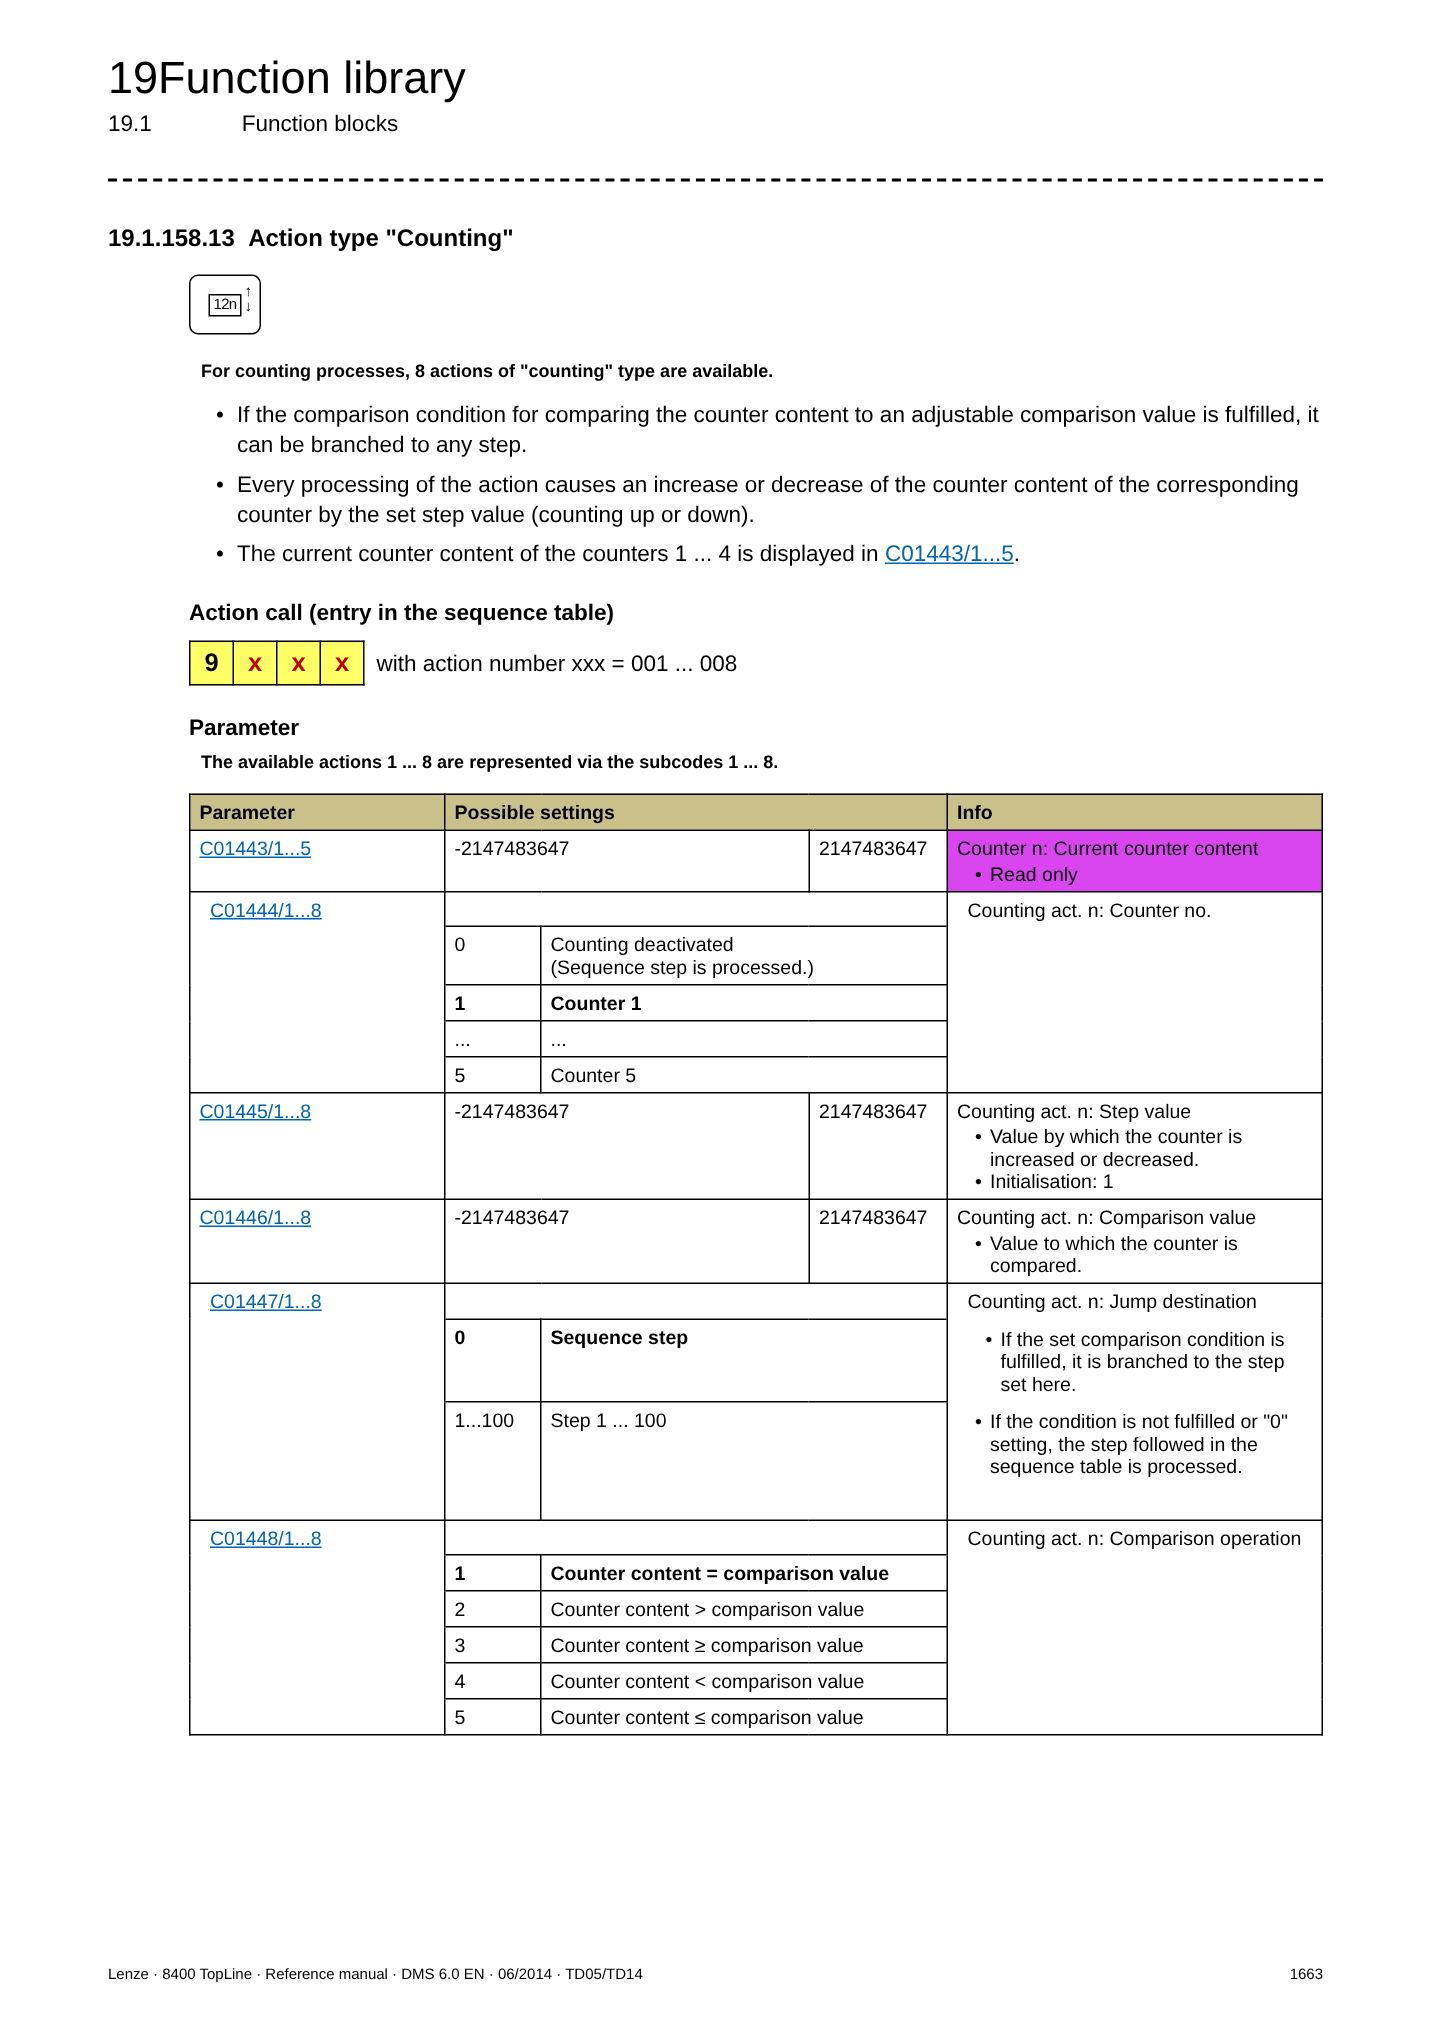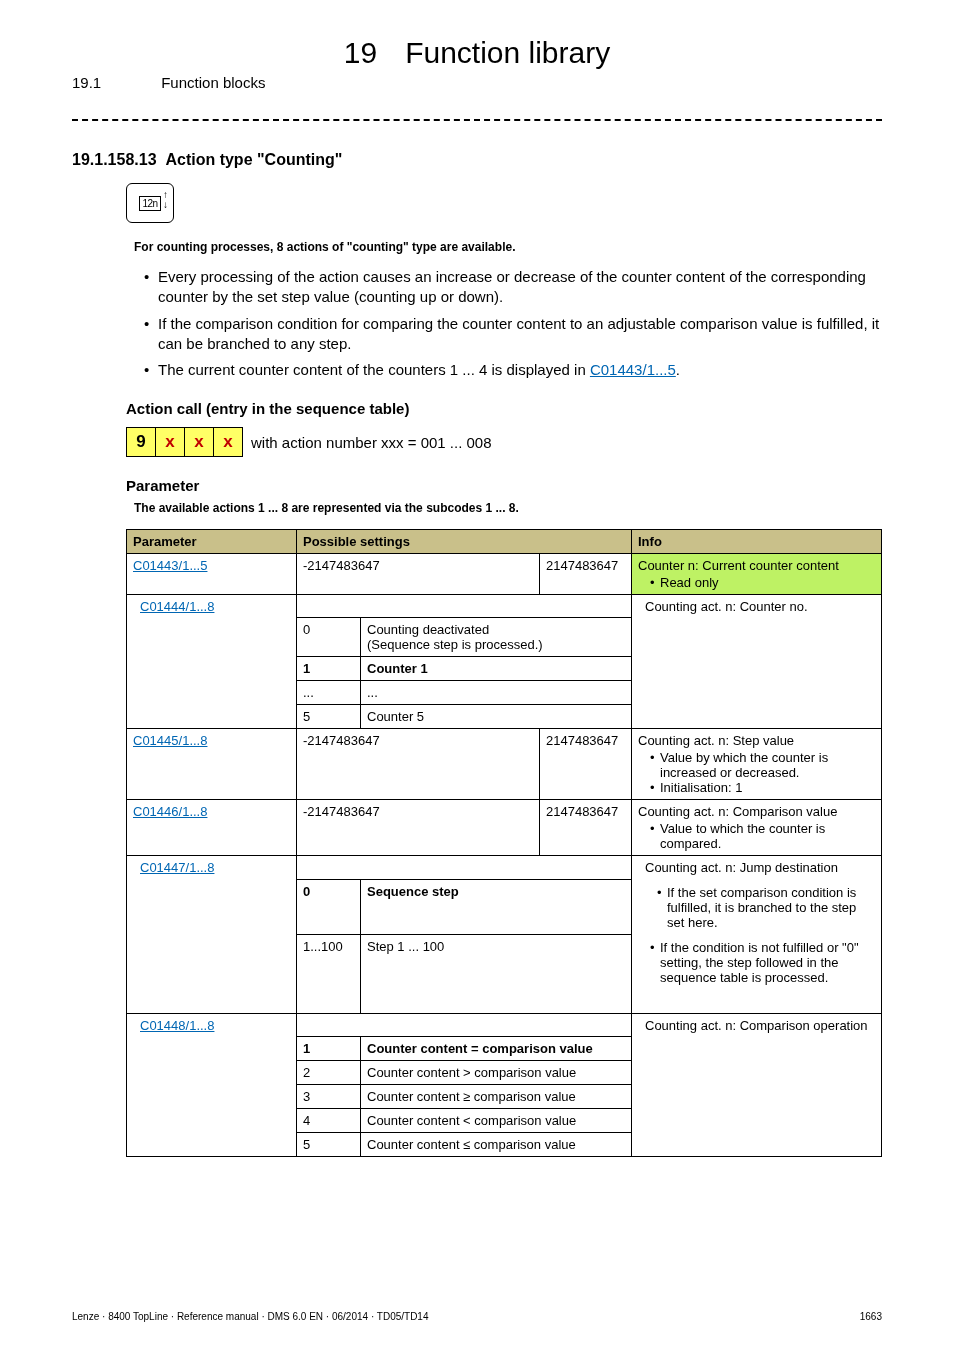--- a/index.html
+++ b/index.html
@@ -14,22 +14,20 @@
   .page {
     width: 954px;
     min-height: 1350px;
     padding: 36px 72px 40px 72px;
     box-sizing: border-box;
     position: relative;
   }
   .chap-line {
     display: flex;
     align-items: baseline;
-    gap: 28px;
-    justify-content: center;
   }
   .chap-num {
     font-size: 30px;
     font-weight: 400;
   }
   .chap-title {
     font-size: 30px;
     font-weight: 400;
   }
   .sub-line {
@@ -156,21 +154,21 @@
     text-align: left;
   }
   table.param th {
     background: #c9c08a;
     font-weight: 700;
   }
   table.param td.no-top { border-top: none; }
   table.param td.no-bottom { border-bottom: none; padding-left: 13px; }
   .num-right { text-align: right; }
   .info-cell {
-    background: #bef264;
+    background: #d946ef;
     margin-left: 16px;
   }
   .sub-bullets {
     margin: 2px 0 0 0;
     padding-left: 12px;
     list-style: none;
   }
   .sub-bullets li {
     position: relative;
     padding-left: 10px;
@@ -217,22 +215,22 @@
   </div>
 
   <div class="icon-box">
     <span class="icon-inner">12n</span>
     <span class="icon-arrows">↑<br>↓</span>
   </div>
 
   <p class="body-text">For counting processes, 8 actions of "counting" type are available.</p>
 
   <ul class="bullets">
+    <li><span>If the comparison condition for comparing the counter content to an adjustable comparison value is fulfilled, it can be branched to any step.</span></li>
     <li><span>Every processing of the action causes an increase or decrease of the counter content of the corresponding counter by the set step value (counting up or down).</span></li>
-    <li><span>If the comparison condition for comparing the counter content to an adjustable comparison value is fulfilled, it can be branched to any step.</span></li>
     <li><span>The current counter content of the counters 1 ... 4 is displayed in </span><a href="#" class="link">C01443/1...5</a><span>.</span></li>
   </ul>
 
   <div class="sub-head">Action call (entry in the sequence table)</div>
 
   <div class="action-row">
     <table class="action-table">
       <tbody>
           <tr>
         <td style="background:#ffff66;color:#000;">9</td>

